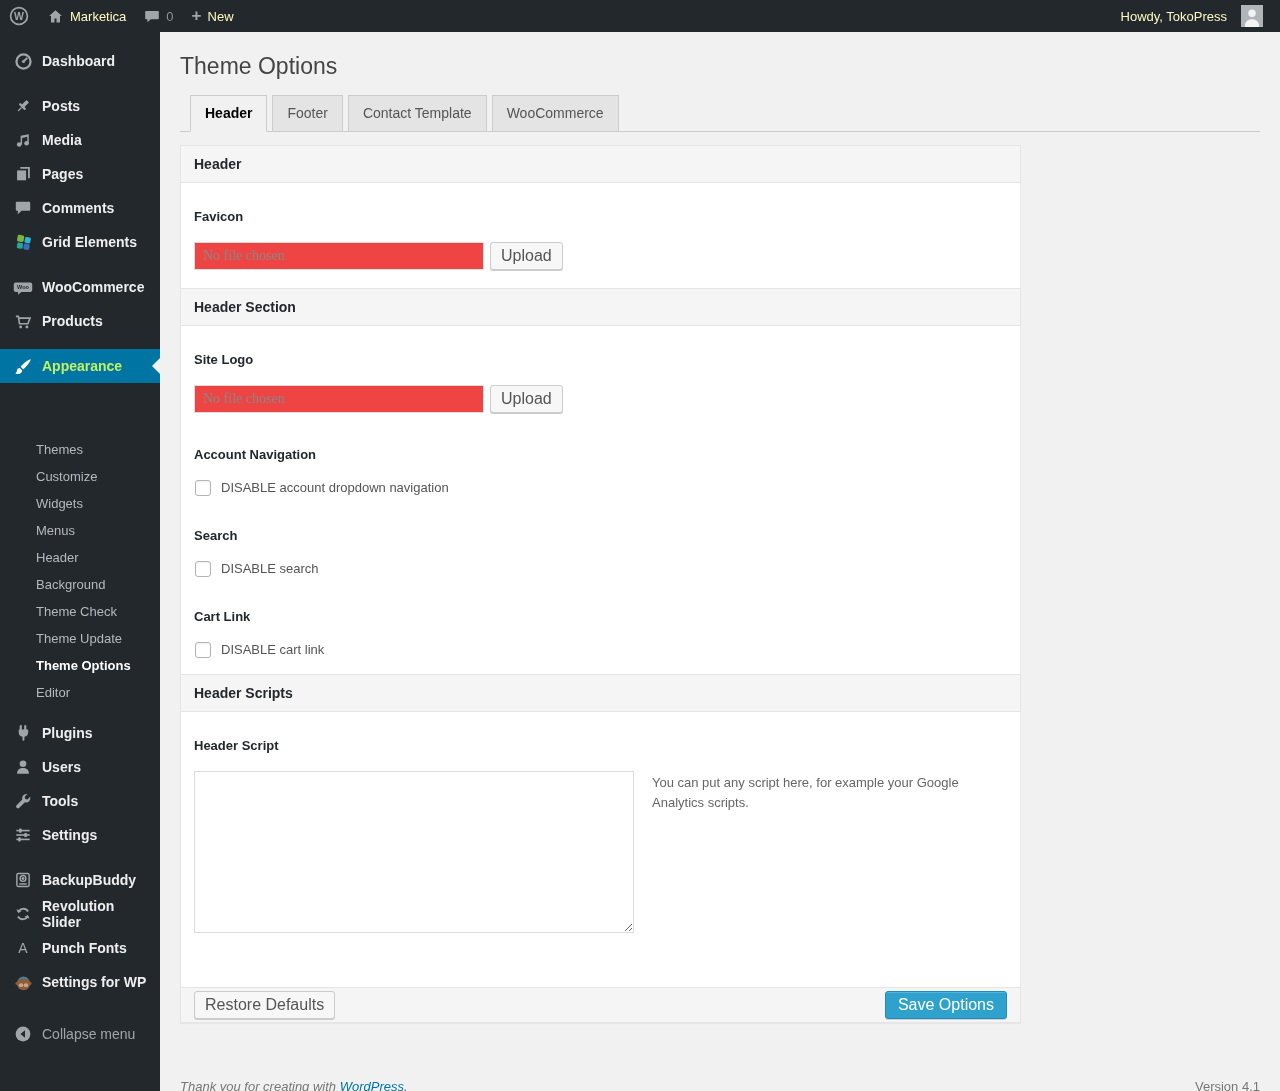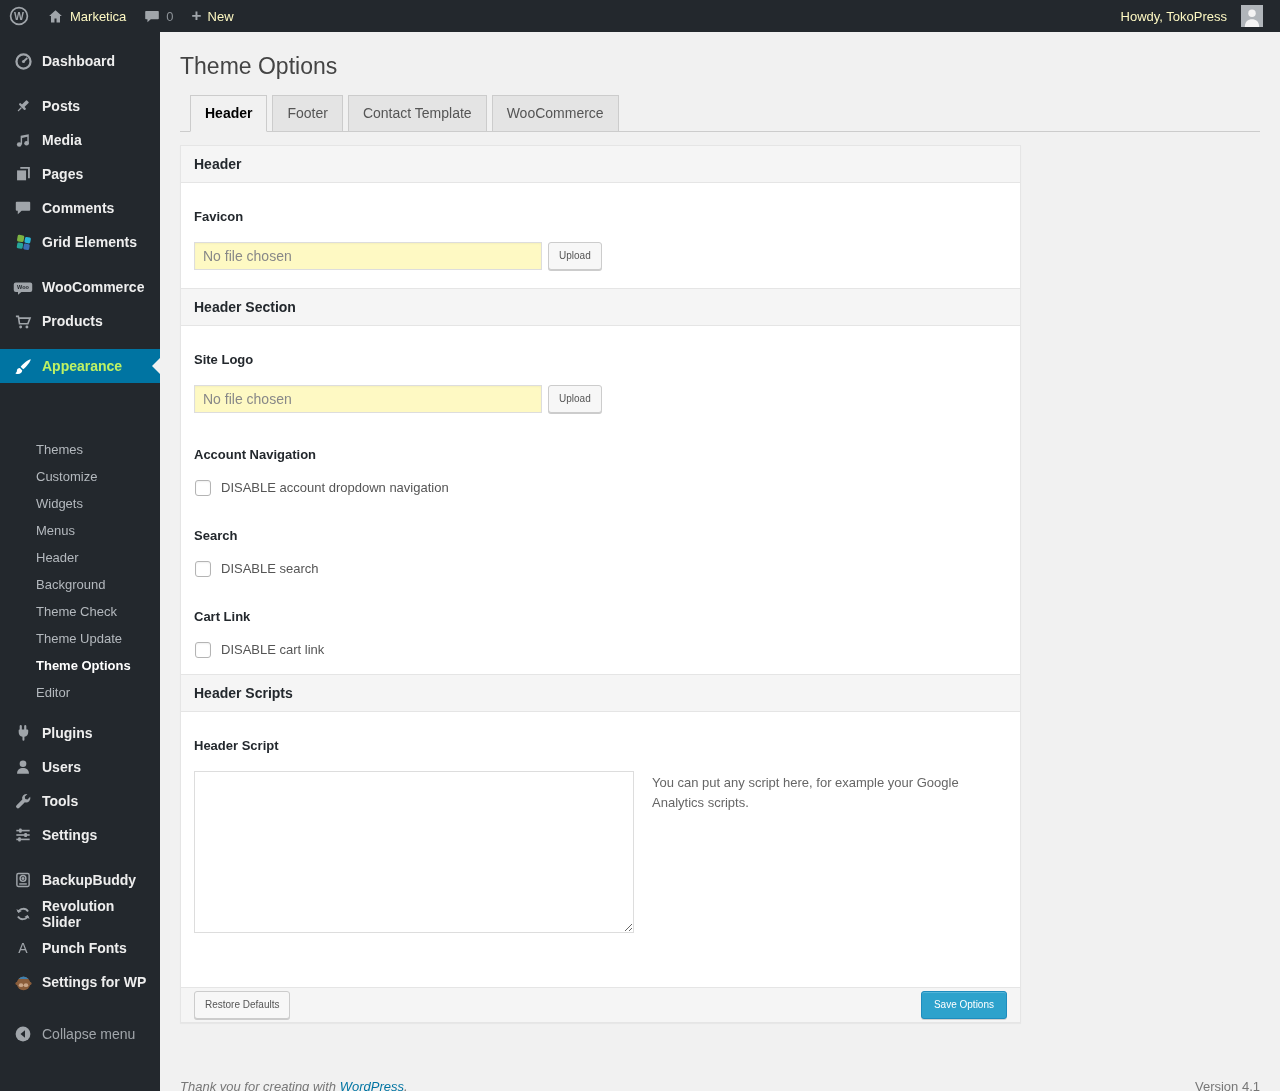--- a/index.html
+++ b/index.html
@@ -70,29 +70,29 @@
   .section-title {
     background:#f5f5f5; border-bottom:1px solid #e5e5e5;
     padding:10px 13px; font-size:14px; font-weight:600; color:#23282d;
   }
   .section-title:not(:first-child) { border-top:1px solid #e5e5e5; }
   .field { padding:26px 13px 18px; }
   .field.checkbox-field { padding:16px 13px; }
   .field-label { display:block; font-size:13px; font-weight:700; color:#23282d; margin-bottom:18px; }
   .upload-row { display:flex; align-items:center; gap:6px; }
   .upload-input {
-    width:348px; height:28px; border:1px solid #ddd; background:#fef9c3;
-    padding:0 8px; font-size:14px; color:#32373c; font-family:Liberation Sans, sans-serif;
+    width:290px; height:28px; border:1px solid #ddd; background:#ef4444;
+    padding:0 8px; font-size:14px; color:#32373c; font-family:Liberation Serif, serif;
     box-shadow: inset 0 1px 2px rgba(0,0,0,.04);
   }
   .upload-input::placeholder { color:#888; opacity:1; }
   .button {
     display:inline-block; height:28px; line-height:26px; padding:0 10px;
     background:#f7f7f7; border:1px solid #ccc; border-radius:3px;
-    color:#555; font-size:10px; font-family:inherit; cursor:pointer;
+    color:#555; font-size:16px; font-family:inherit; cursor:pointer;
     box-shadow:0 1px 0 #ccc;
   }
   .button-primary {
     background:#2ea2cc; border-color:#1e8cbe; color:#fff; padding:0 12px;
     box-shadow: inset 0 1px 0 rgba(120,200,230,.5), 0 1px 0 rgba(0,0,0,.15);
   }
   .checkbox-row { display:flex; align-items:center; margin-top:17px; }
   .wp-checkbox {
     appearance:none; -webkit-appearance:none; width:16px; height:16px;
     border:1px solid #b4b4b4; border-radius:3px; background:#fff; margin:0 10px 0 1px;

